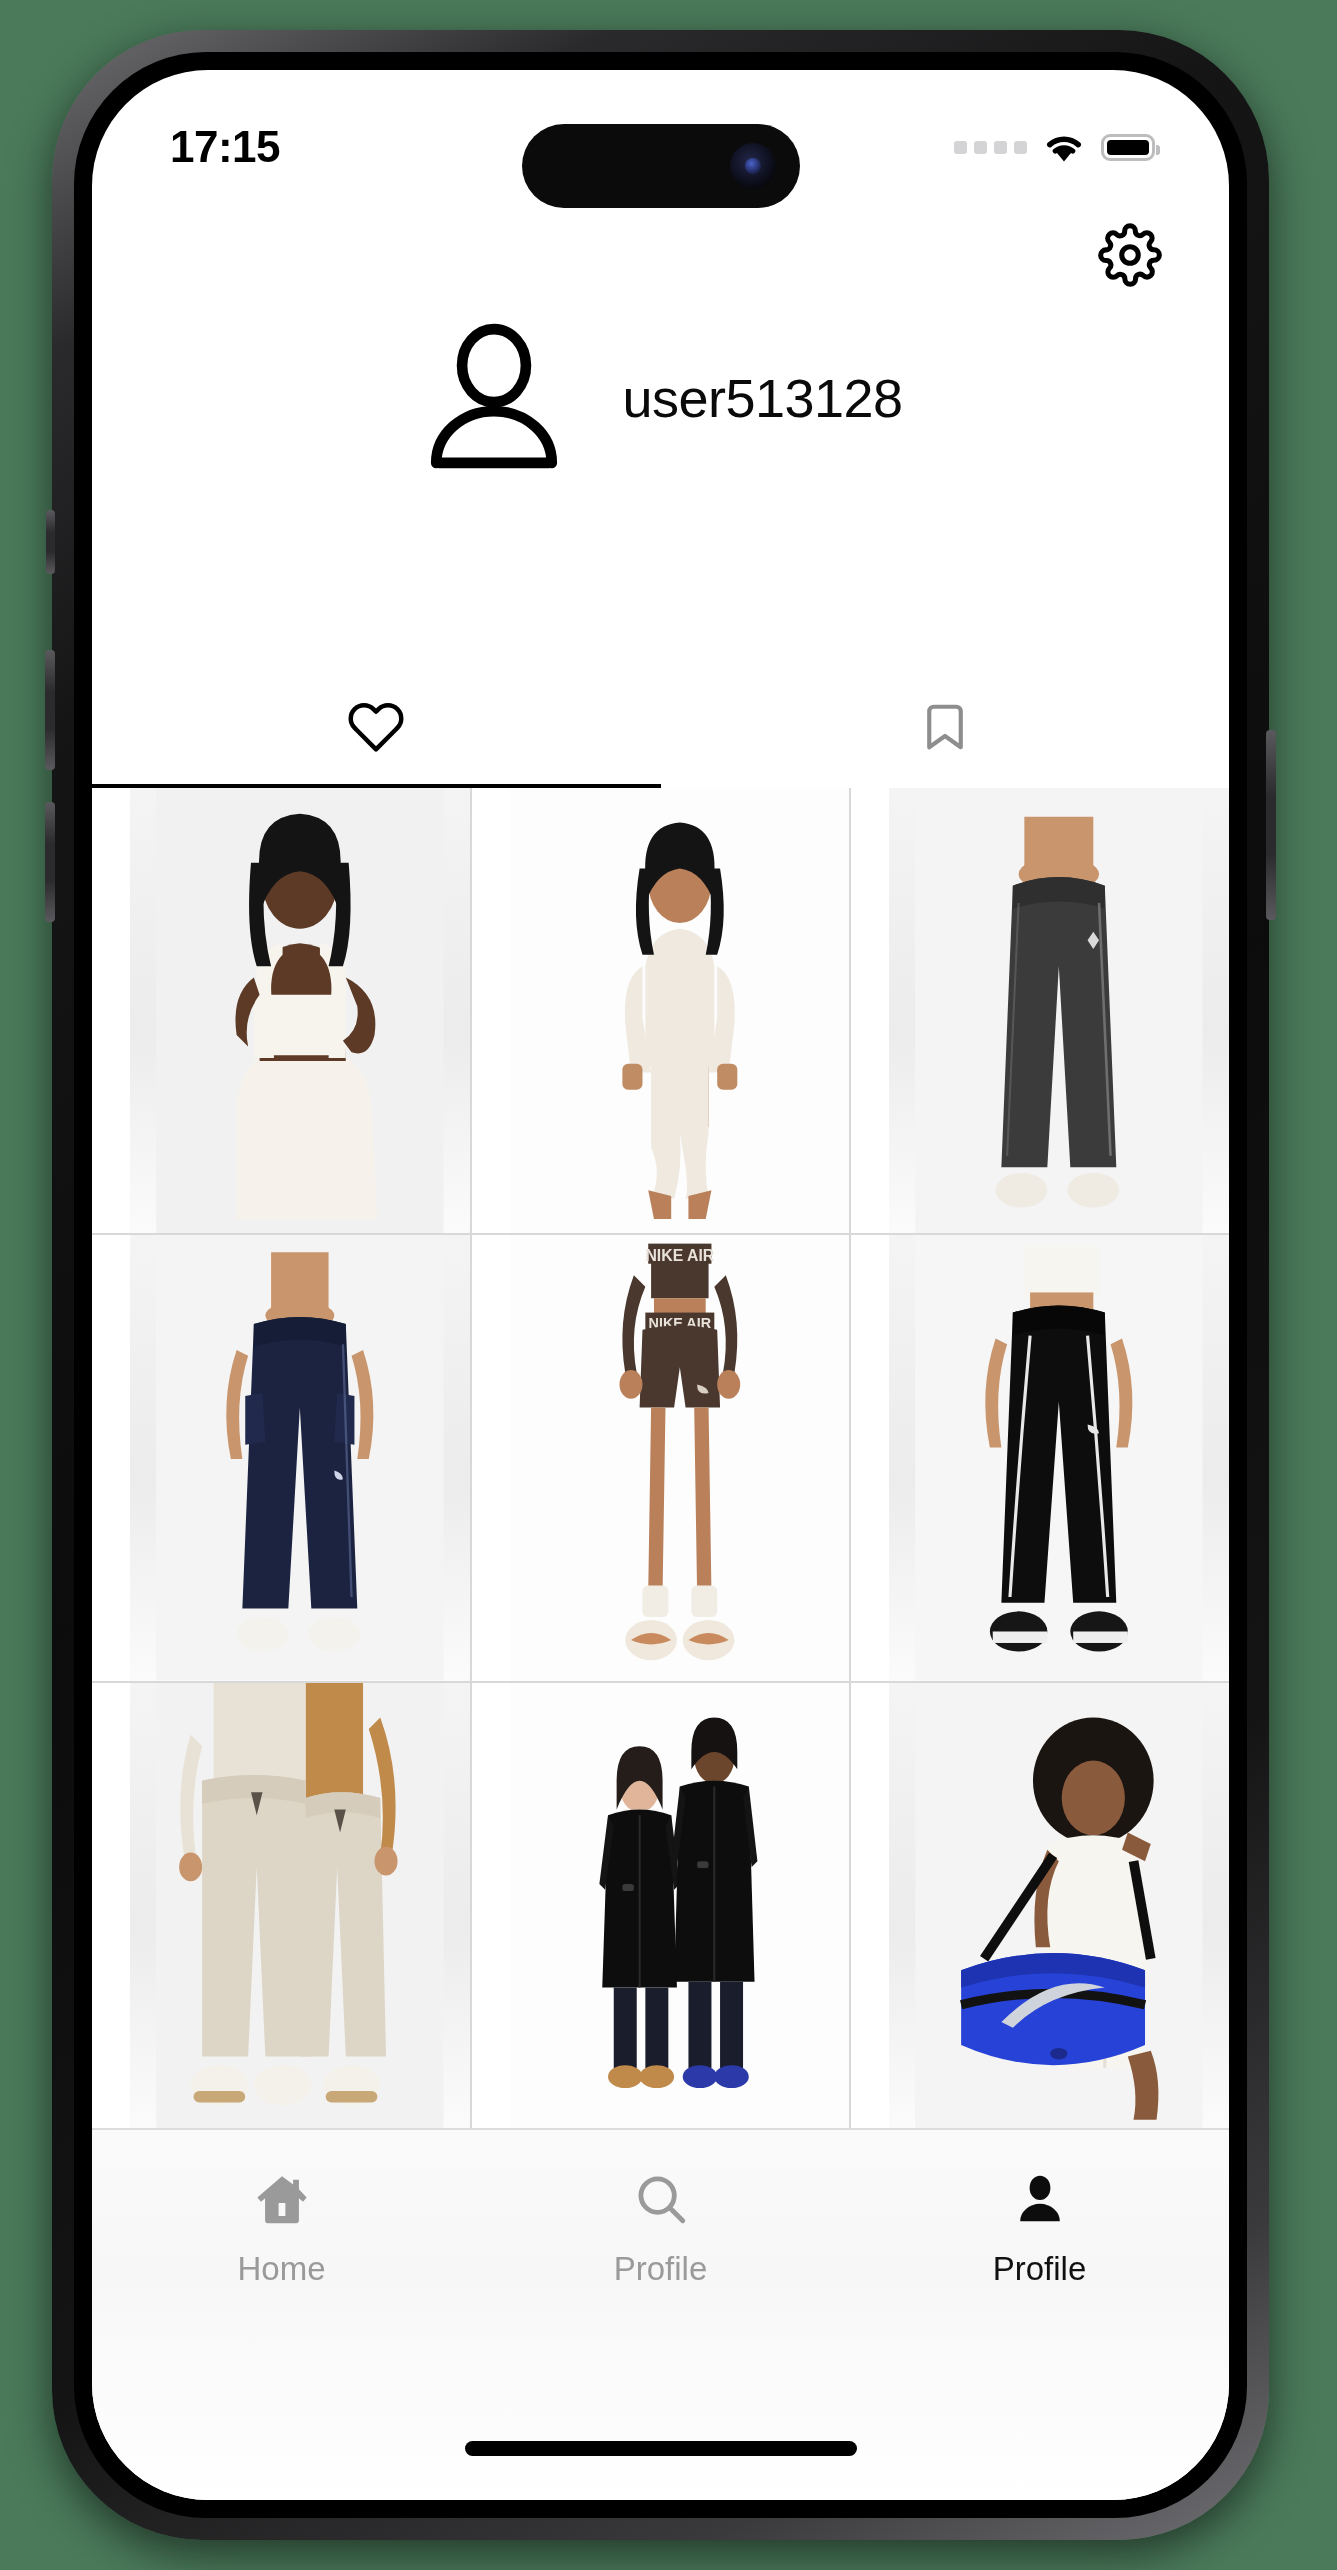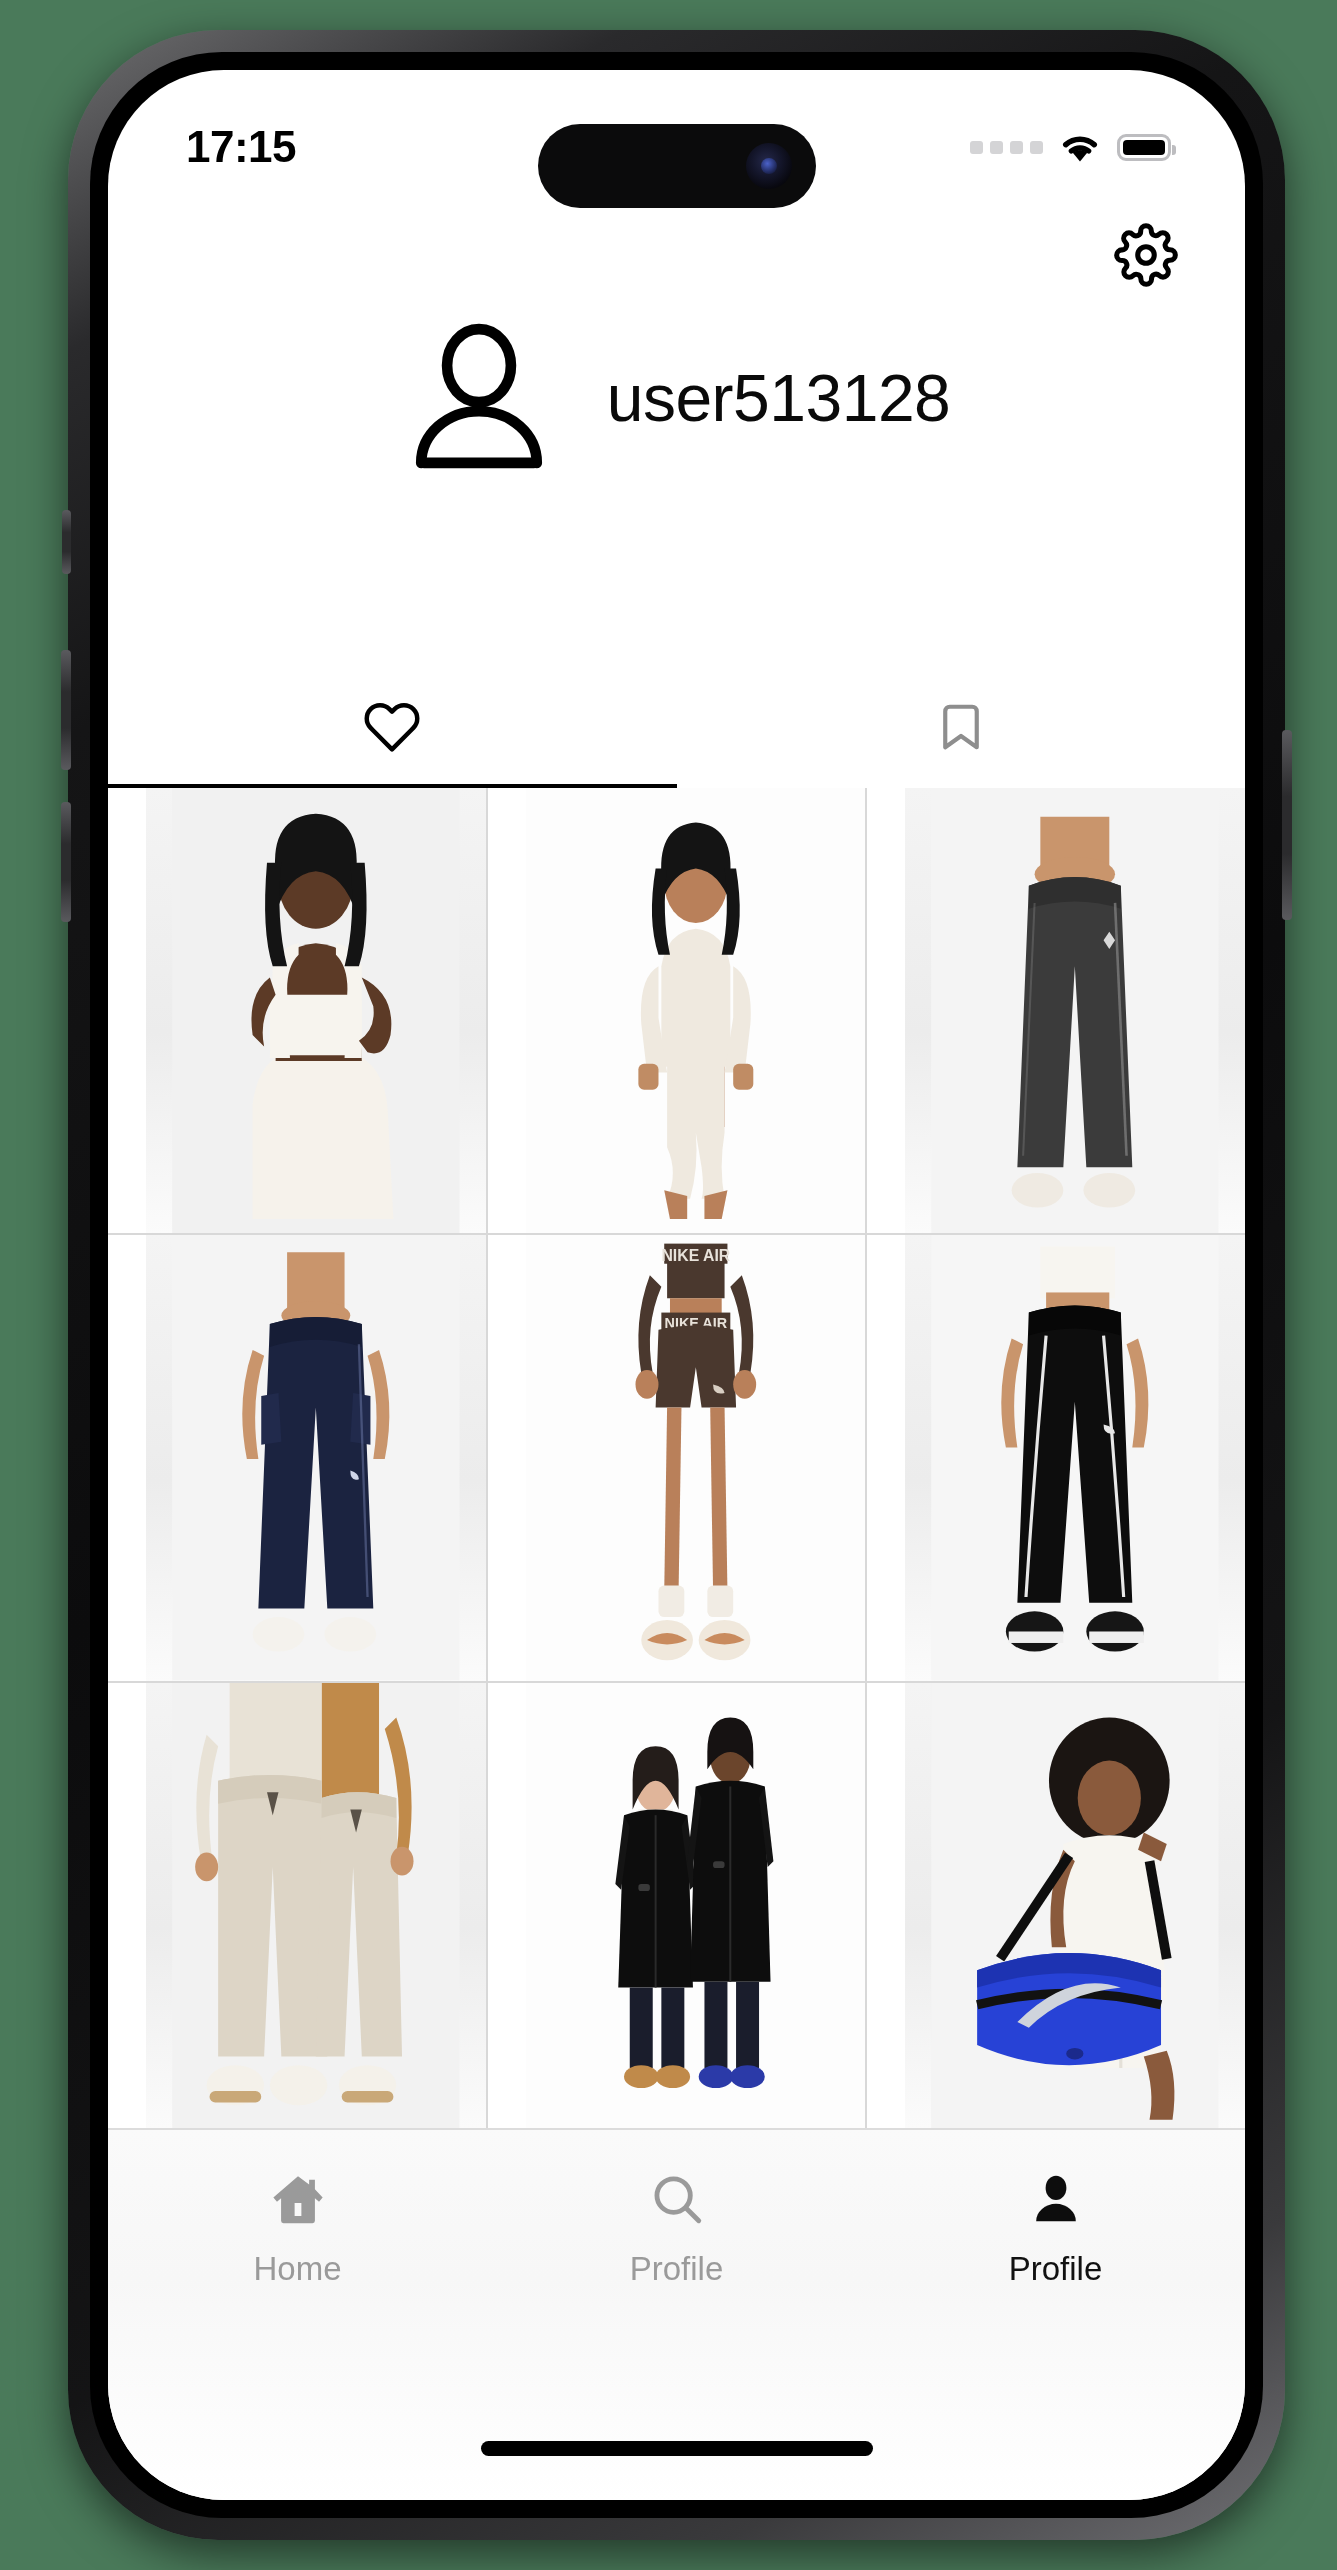--- a/index.html
+++ b/index.html
@@ -6,21 +6,21 @@
   html, body {
     width: 1337px; height: 2570px;
     background: #4a7a5a;
     font-family: "Liberation Sans", sans-serif;
     overflow: hidden;
   }
 
   
   #phone-frame {
     position: absolute;
-    left: 68px; top: 30px;
+    left: 52px; top: 30px;
     width: 1217px; height: 2510px;
     border-radius: 150px;
     background: linear-gradient(150deg,#6e6e70 0%,#2a2a2c 10%,#151516 22%,#0c0c0d 50%,#141415 74%,#3a3a3c 90%,#707074 100%);
     box-shadow: 0 14px 44px rgba(0,0,0,.55);
     padding: 8px;
   }
   #phone-inner-bezel {
     position: absolute;
     left: 22px; top: 22px;
     width: 1173px; height: 2466px;
@@ -102,21 +102,21 @@
   #app-header { position: absolute; left: 0; top: 120px; width: 100%; }
   #settings-row { display: flex; justify-content: flex-end; padding: 28px 60px 0 0; }
   #settings-button { width: 78px; height: 78px; display: flex; align-items: center; justify-content: center; cursor: pointer; }
 
   #profile-row {
     display: flex; align-items: center; justify-content: center;
     gap: 52px; padding: 24px 0 0 0;
   }
   #avatar-icon { flex: 0 0 auto; }
   #profile-username {
-    font-size: 66px; font-weight: 400; color: #0a0a0a;
+    font-size: 54px; font-weight: 400; color: #0a0a0a;
     letter-spacing: -0.5px; line-height: 1;
   }
 
   
   #content-tabs {
     position: absolute; left: 0; top: 600px; width: 100%;
     display: flex; border-bottom: 2px solid #e3e3e3;
   }
   .content-tab {
     flex: 1 1 50%;

